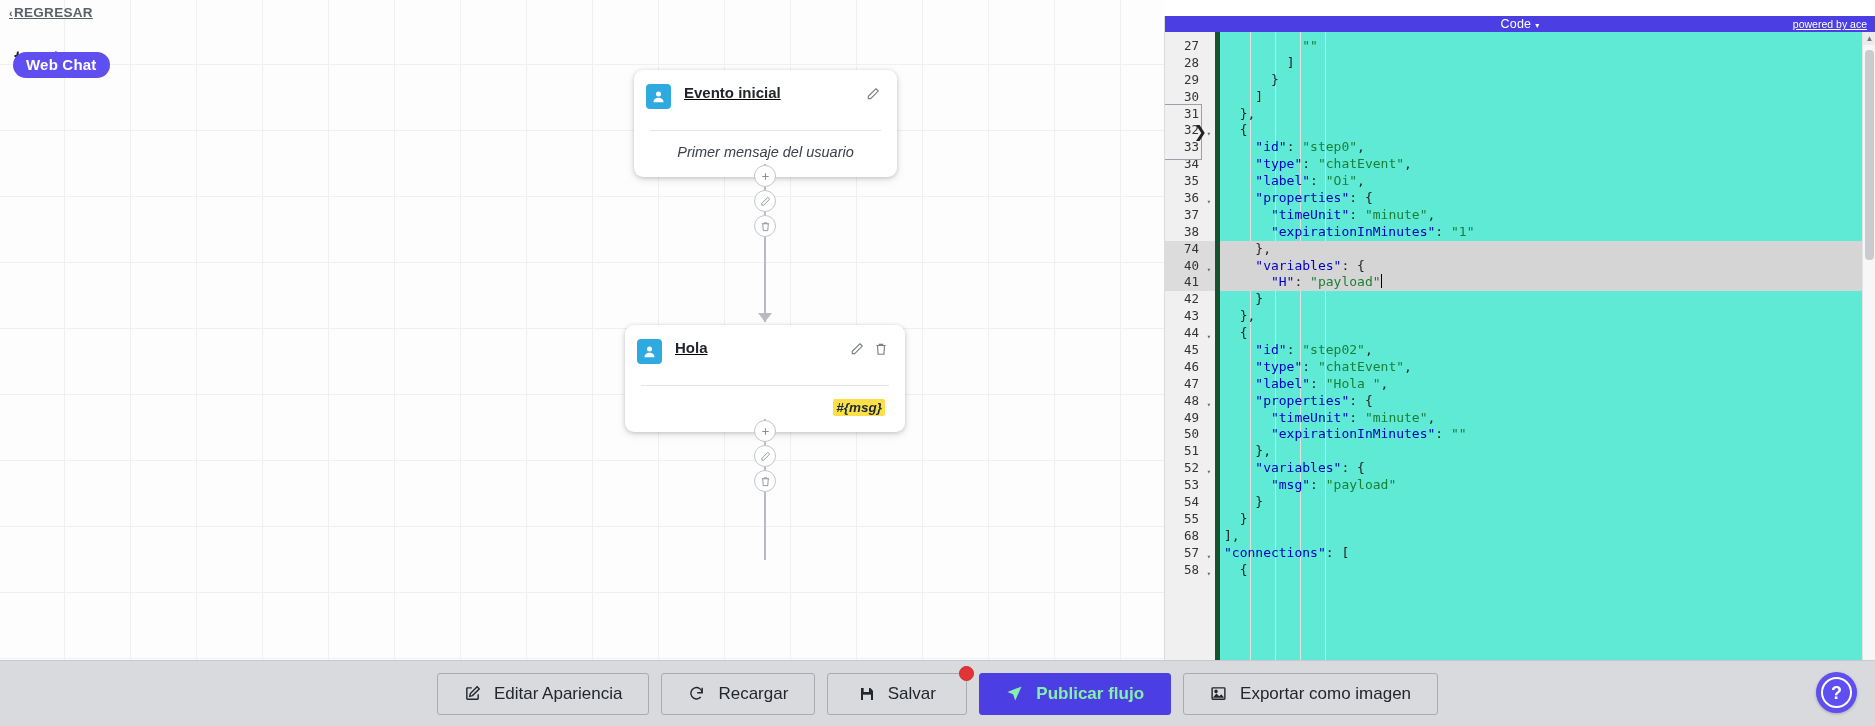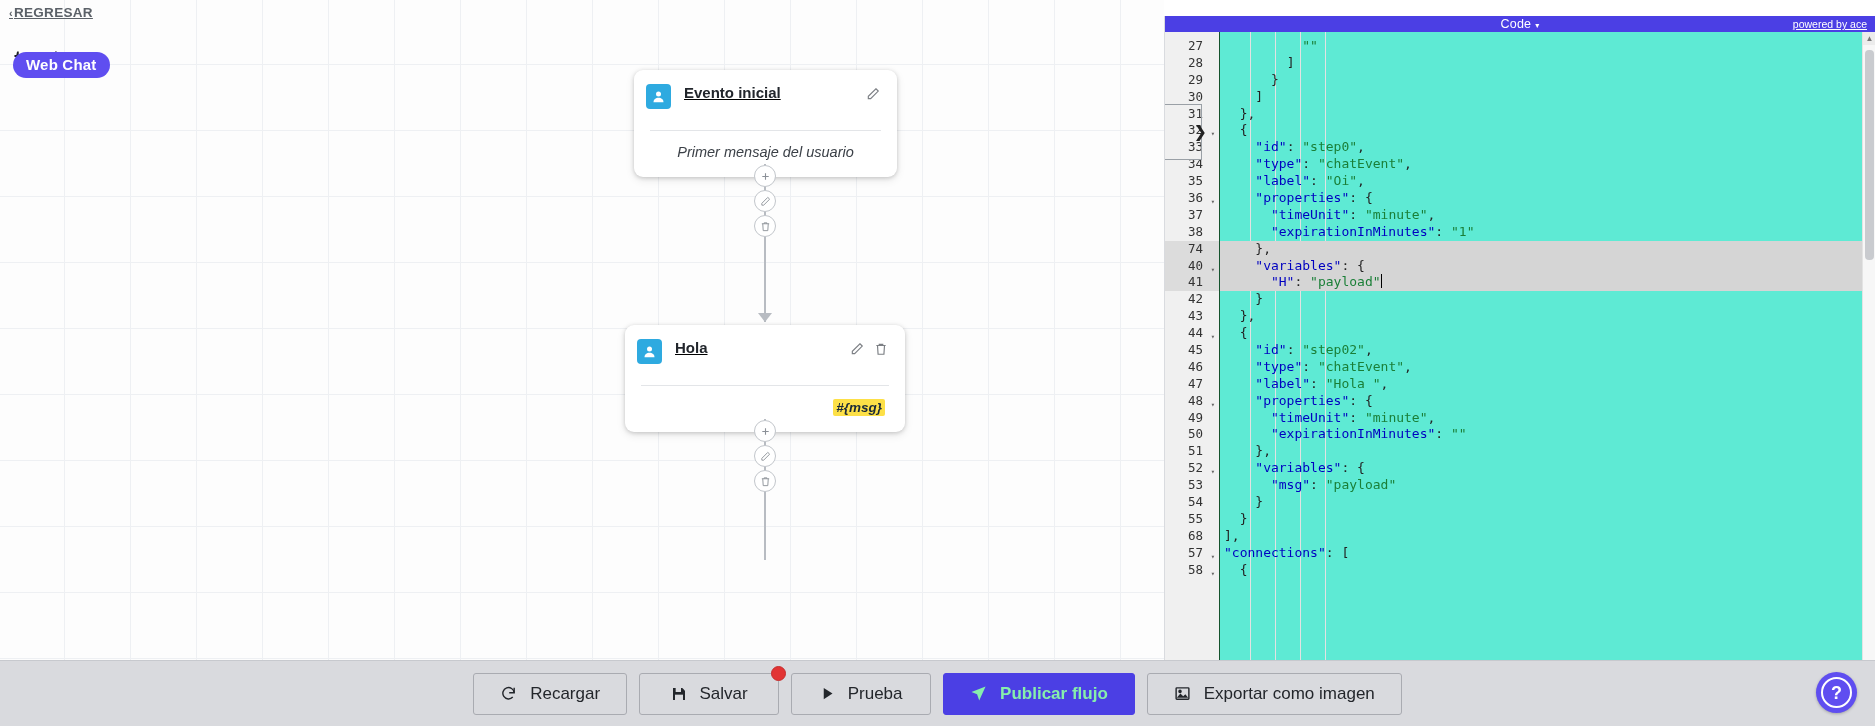--- a/index.html
+++ b/index.html
@@ -119,21 +119,21 @@
     text-decoration: underline; cursor: pointer;
   }
   .editor {
     position: absolute; left: 0; top: 16px; right: 0; bottom: 0;
     display: flex; overflow: hidden;
     font-family: "DejaVu Sans Mono", monospace;
     font-size: 13px; line-height: 16.9px;
   }
   .gutter {
     width: 55px; flex: 0 0 55px; background: #f0f0f0;
-    border-right: 1px solid #14532d; position: relative;
+    border-right: 5px solid #14532d; position: relative;
     padding-top: 6px;
   }
   .gline {
     height: 16.9px; text-align: right; padding-right: 16px;
     color: #333; position: relative; font-size: 12.5px;
   }
   .gline.active { background: #dcdcdc; }
   .fold {
     position: absolute; right: 4px; top: 4px; font-size: 7px; color: #666;
   }
@@ -411,45 +411,46 @@
       <div class="track-up">▲</div>
       <div class="thumb"></div>
       <div class="track-dn">▼</div>
     </div>
   </div>
 
   <div class="toolbar" id="toolbar">
       <div class="tb-btn">
         <span class="ic">
           <svg width="17" height="17" viewBox="0 0 24 24" fill="none" stroke="currentColor" stroke-width="2">
+            <path d="M11 4H5a1 1 0 00-1 1v14a1 1 0 001 1h14a1 1 0 001-1v-6"></path>
+            <path d="M18.5 2.5l3 3L12 15l-4 1 1-4z"></path>
+          </svg>
+        </span>
+        <span>Editar Apariencia</span>
+      </div>
+      <div class="tb-btn">
+        <span class="ic">
+          <svg width="17" height="17" viewBox="0 0 24 24" fill="none" stroke="currentColor" stroke-width="2">
             <path d="M20 11a8 8 0 10-2 6"></path>
             <path d="M20 4v7h-7"></path>
           </svg>
         </span>
         <span>Recargar</span>
       </div>
       <div class="tb-btn">
         <span class="ic">
           <svg width="16" height="16" viewBox="0 0 24 24" fill="currentColor">
             <path d="M3 3h14l4 4v14H3z"></path>
             <rect x="7" y="3" width="8" height="6" fill="#d9dade"></rect>
             <rect x="6" y="13" width="12" height="8" fill="#d9dade"></rect>
           </svg>
         </span>
         <span>Salvar</span>
         <span class="badge-dot"></span>
       </div>
-      <div class="tb-btn">
-        <span class="ic">
-          <svg width="15" height="15" viewBox="0 0 24 24" fill="currentColor">
-            <path d="M6 3l14 9-14 9z"></path>
-          </svg>
-        </span>
-        <span>Prueba</span>
-      </div>
       <div class="tb-btn primary">
         <span class="ic">
           <svg width="17" height="17" viewBox="0 0 24 24" fill="currentColor">
             <path d="M22 2L2 10l8 3 3 9z"></path>
           </svg>
         </span>
         <span>Publicar flujo</span>
       </div>
       <div class="tb-btn">
         <span class="ic">

